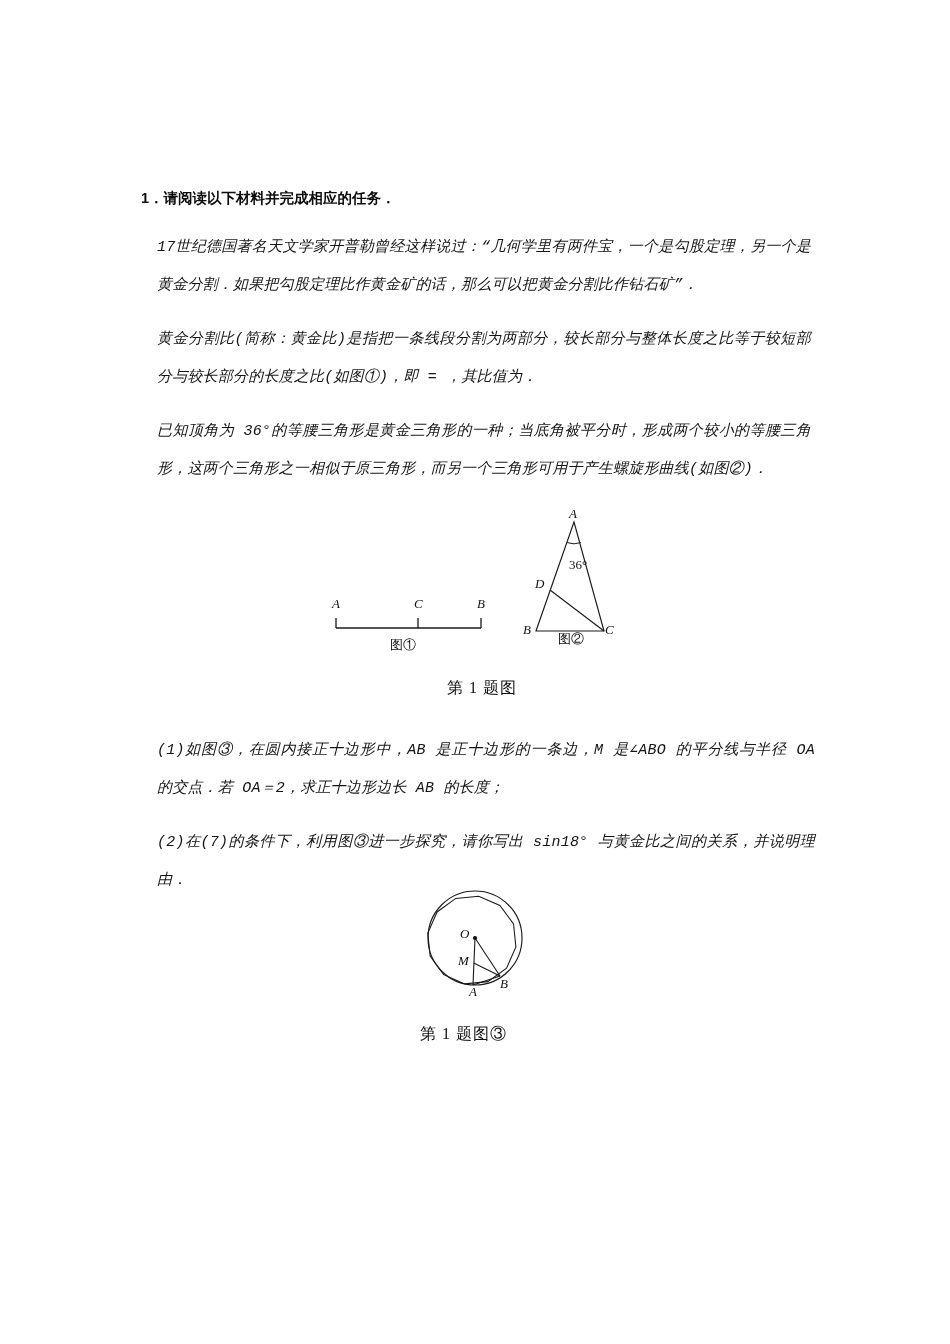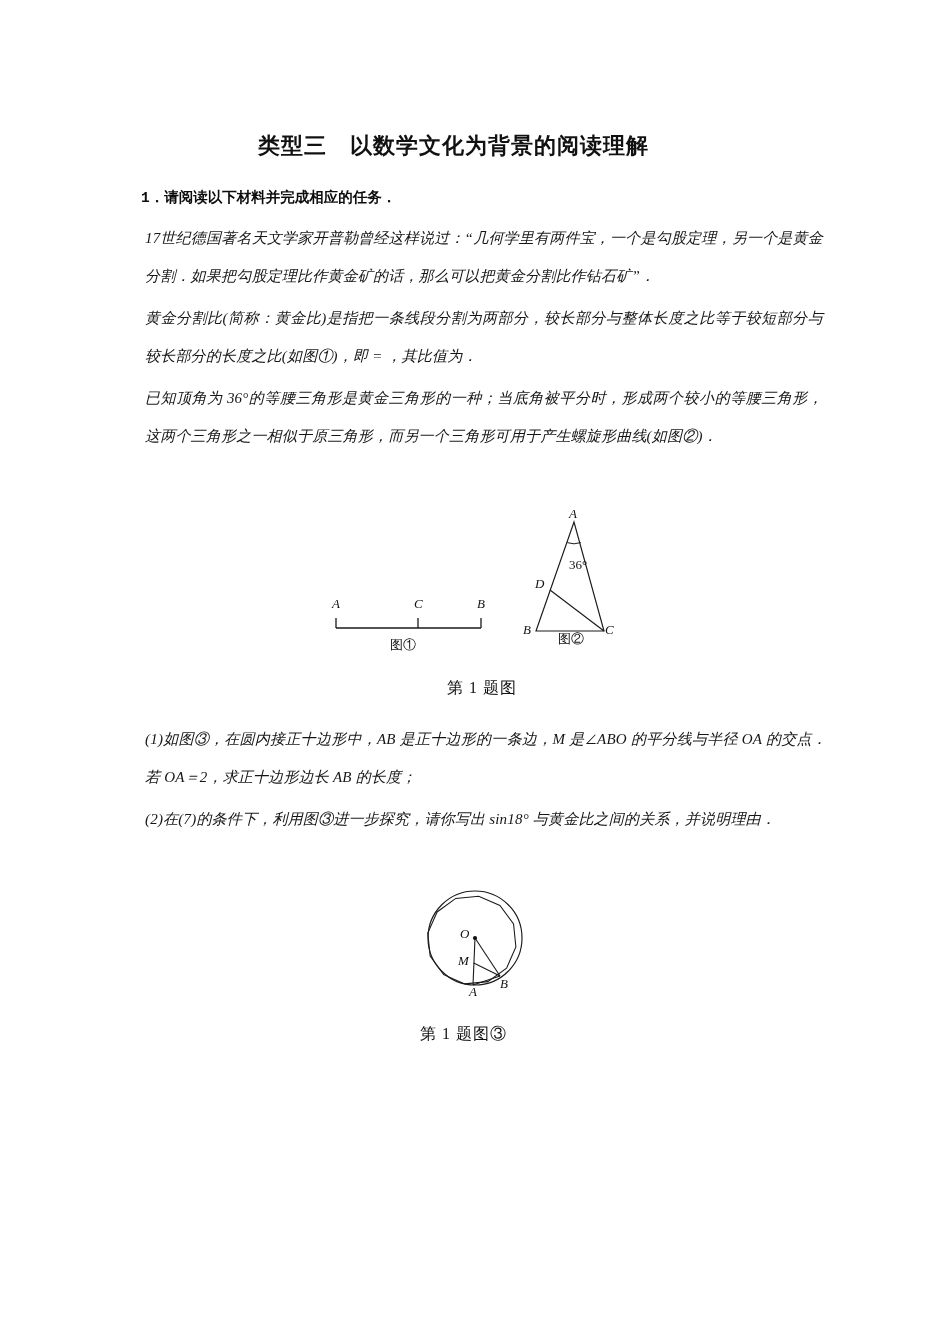--- a/index.html
+++ b/index.html
@@ -31,33 +31,33 @@
   }
 
   
   .body-col {
     position: absolute;
     left: 141px;
     top: 183px;
     width: 686px;
   }
   .lead-line {
-    font-family: Liberation Mono, monospace;
+    font-family: Liberation Sans, sans-serif;
     font-size: 14.5px;
     font-weight: bold;
     line-height: 30px;
     margin: 0 0 6px 0;
     color: #0d0d0d;
   }
   .para {
-    font-family: Liberation Serif, serif;
+    font-family: Liberation Mono, monospace;
     font-style: italic;
     font-size: 15px;
     line-height: 38px;
-    margin: 4px;
+    margin: 16px;
     text-align: justify;
     text-justify: inter-character;
     color: #151515;
     letter-spacing: 0.2px;
   }
   .para.tight { text-align: left; }
 
   .tasks-col {
     position: absolute;
     left: 141px;
@@ -91,21 +91,20 @@
     white-space: pre;
     letter-spacing: 1px;
   }
   svg { display: block; overflow: visible; }
 </style>
 </head>
 <body>
 
 <div class="page">
 
-  <div class="doc-title">类型三　以数学文化为背景的阅读理解</div>
 
   <div class="body-col">
     <p class="lead-line">1．请阅读以下材料并完成相应的任务．</p>
     <p class="para">17世纪德国著名天文学家开普勒曾经这样说过：“几何学里有两件宝，一个是勾股定理，另一个是黄金分割．如果把勾股定理比作黄金矿的话，那么可以把黄金分割比作钻石矿”．</p>
     <p class="para">黄金分割比(简称：黄金比)是指把一条线段分割为两部分，较长部分与整体长度之比等于较短部分与较长部分的长度之比(如图①)，即 = ，其比值为．</p>
     <p class="para">已知顶角为 36°的等腰三角形是黄金三角形的一种；当底角被平分时，形成两个较小的等腰三角形，这两个三角形之一相似于原三角形，而另一个三角形可用于产生螺旋形曲线(如图②)．</p>
   </div>
 
   <div class="fig-wrap" style="left:330px; top:598px;">
     <svg width="165" height="48" viewBox="0 0 165 48">

